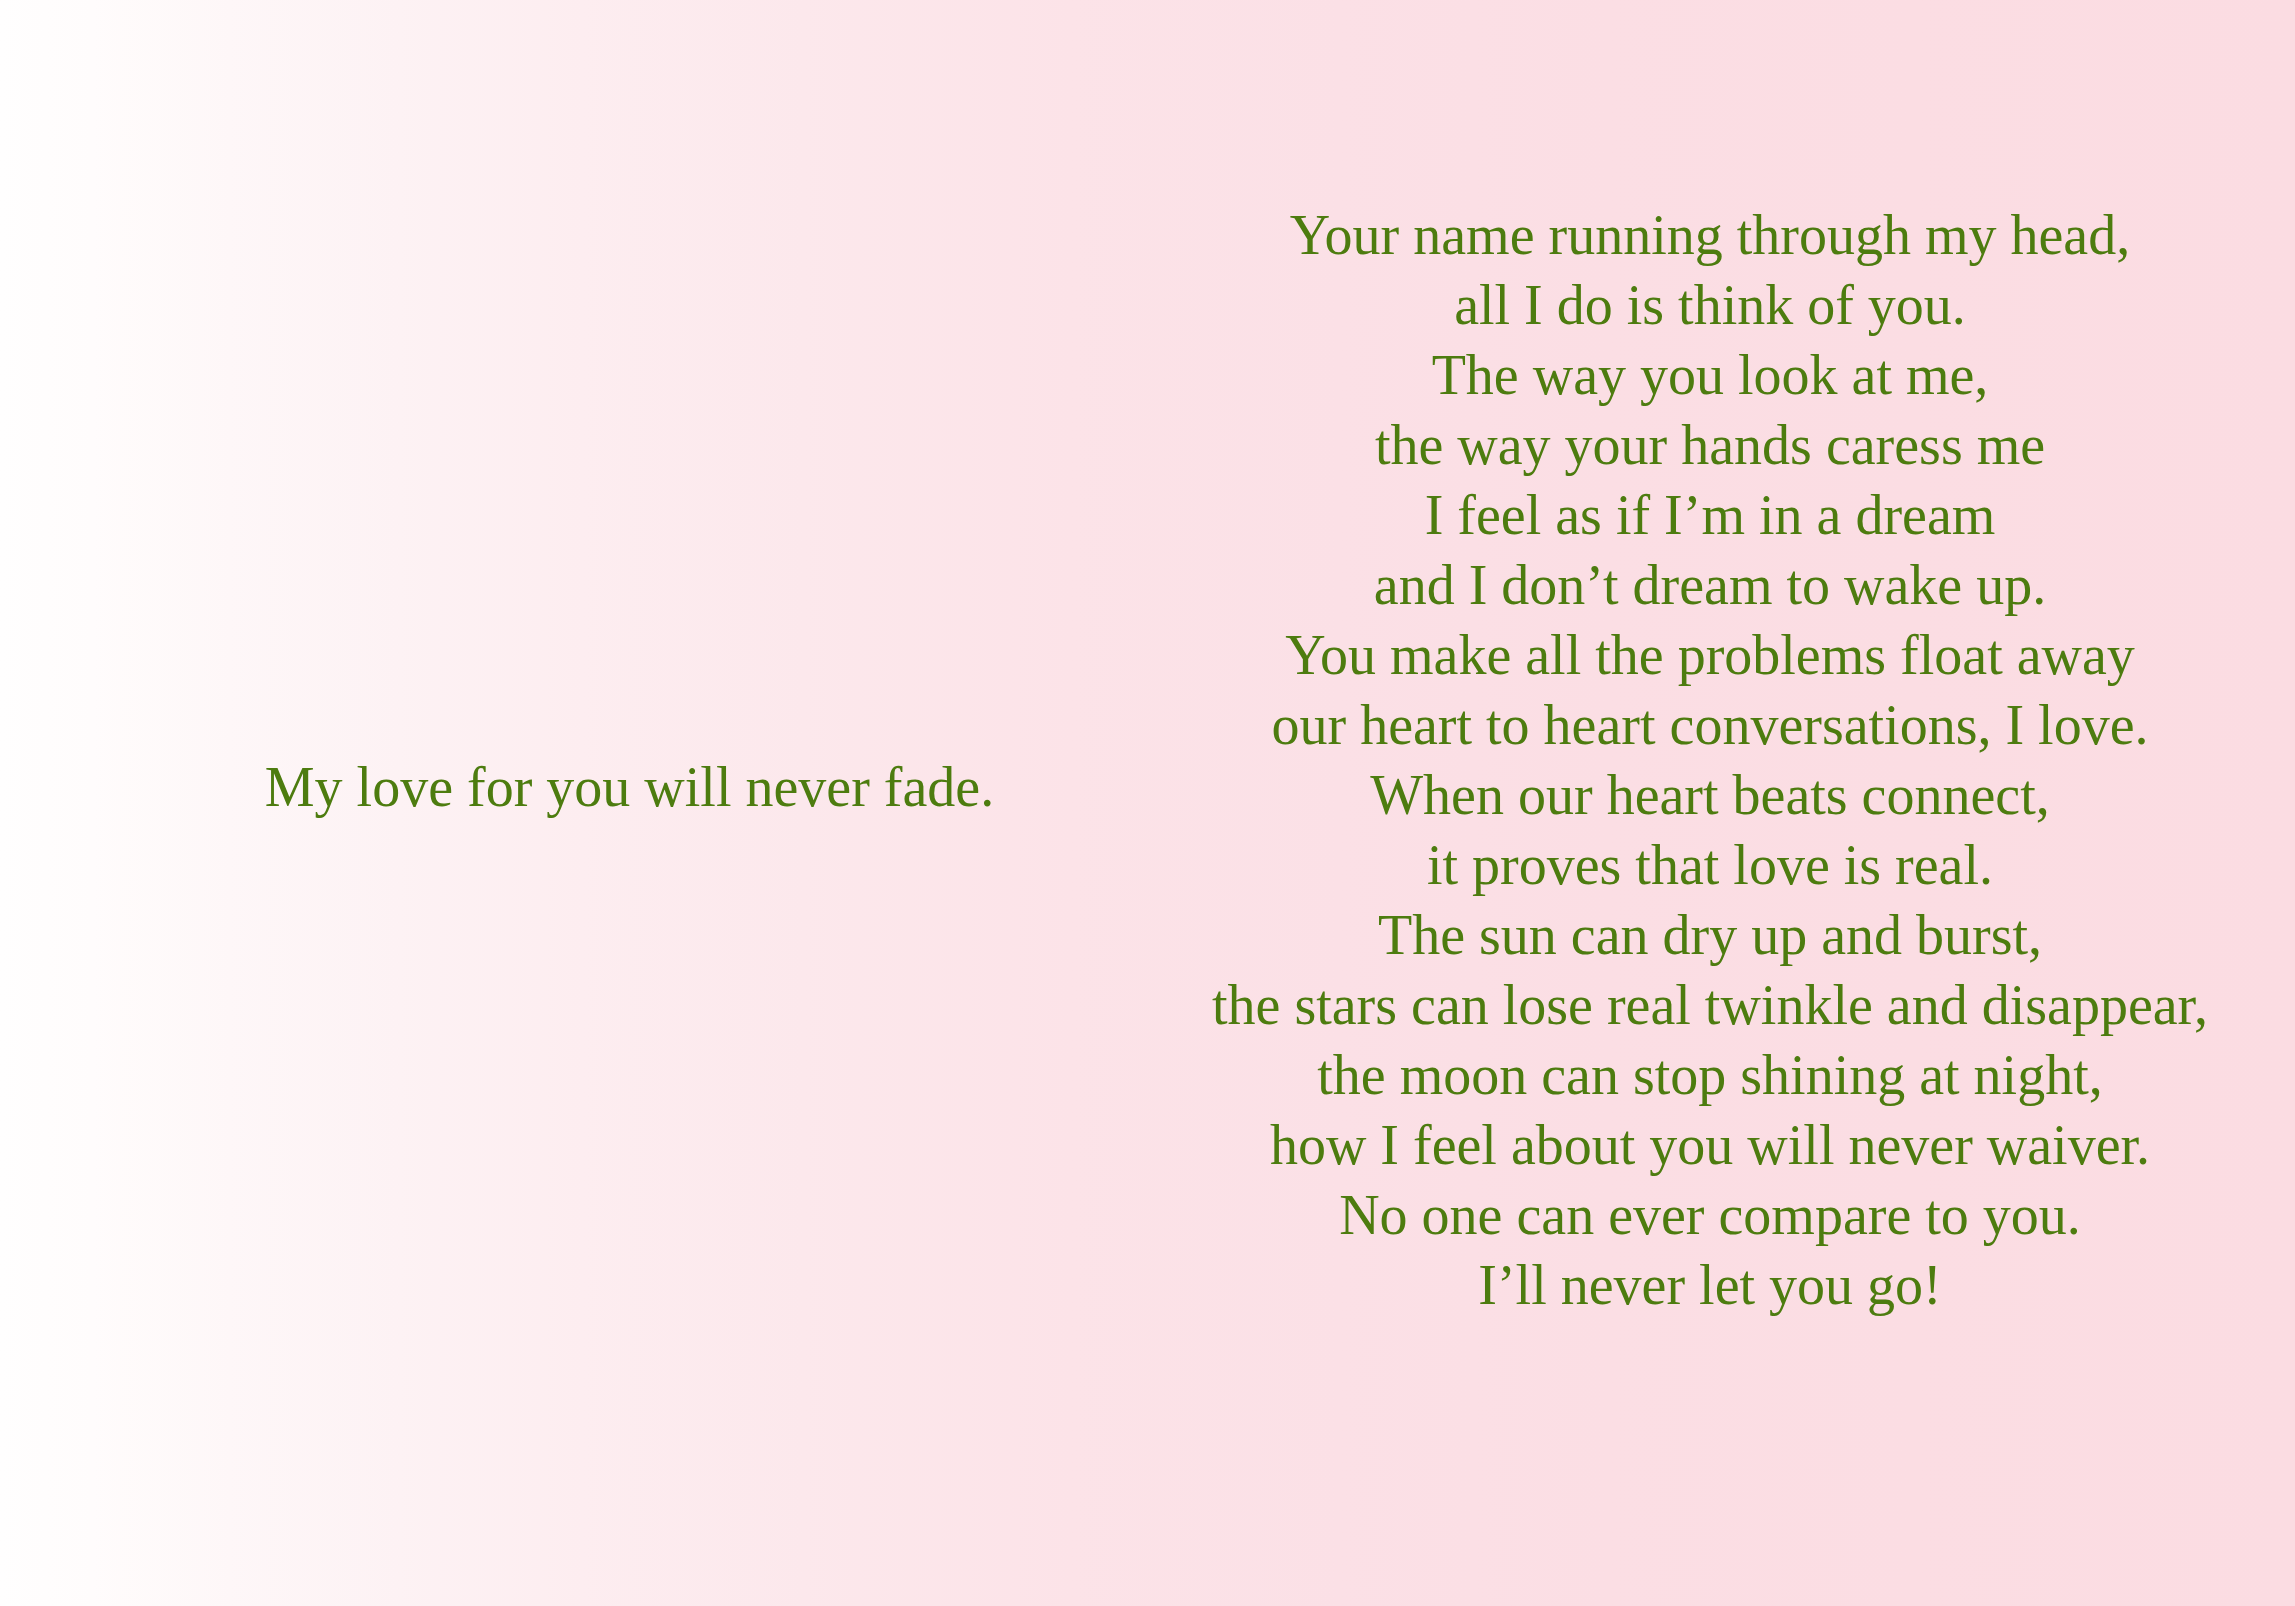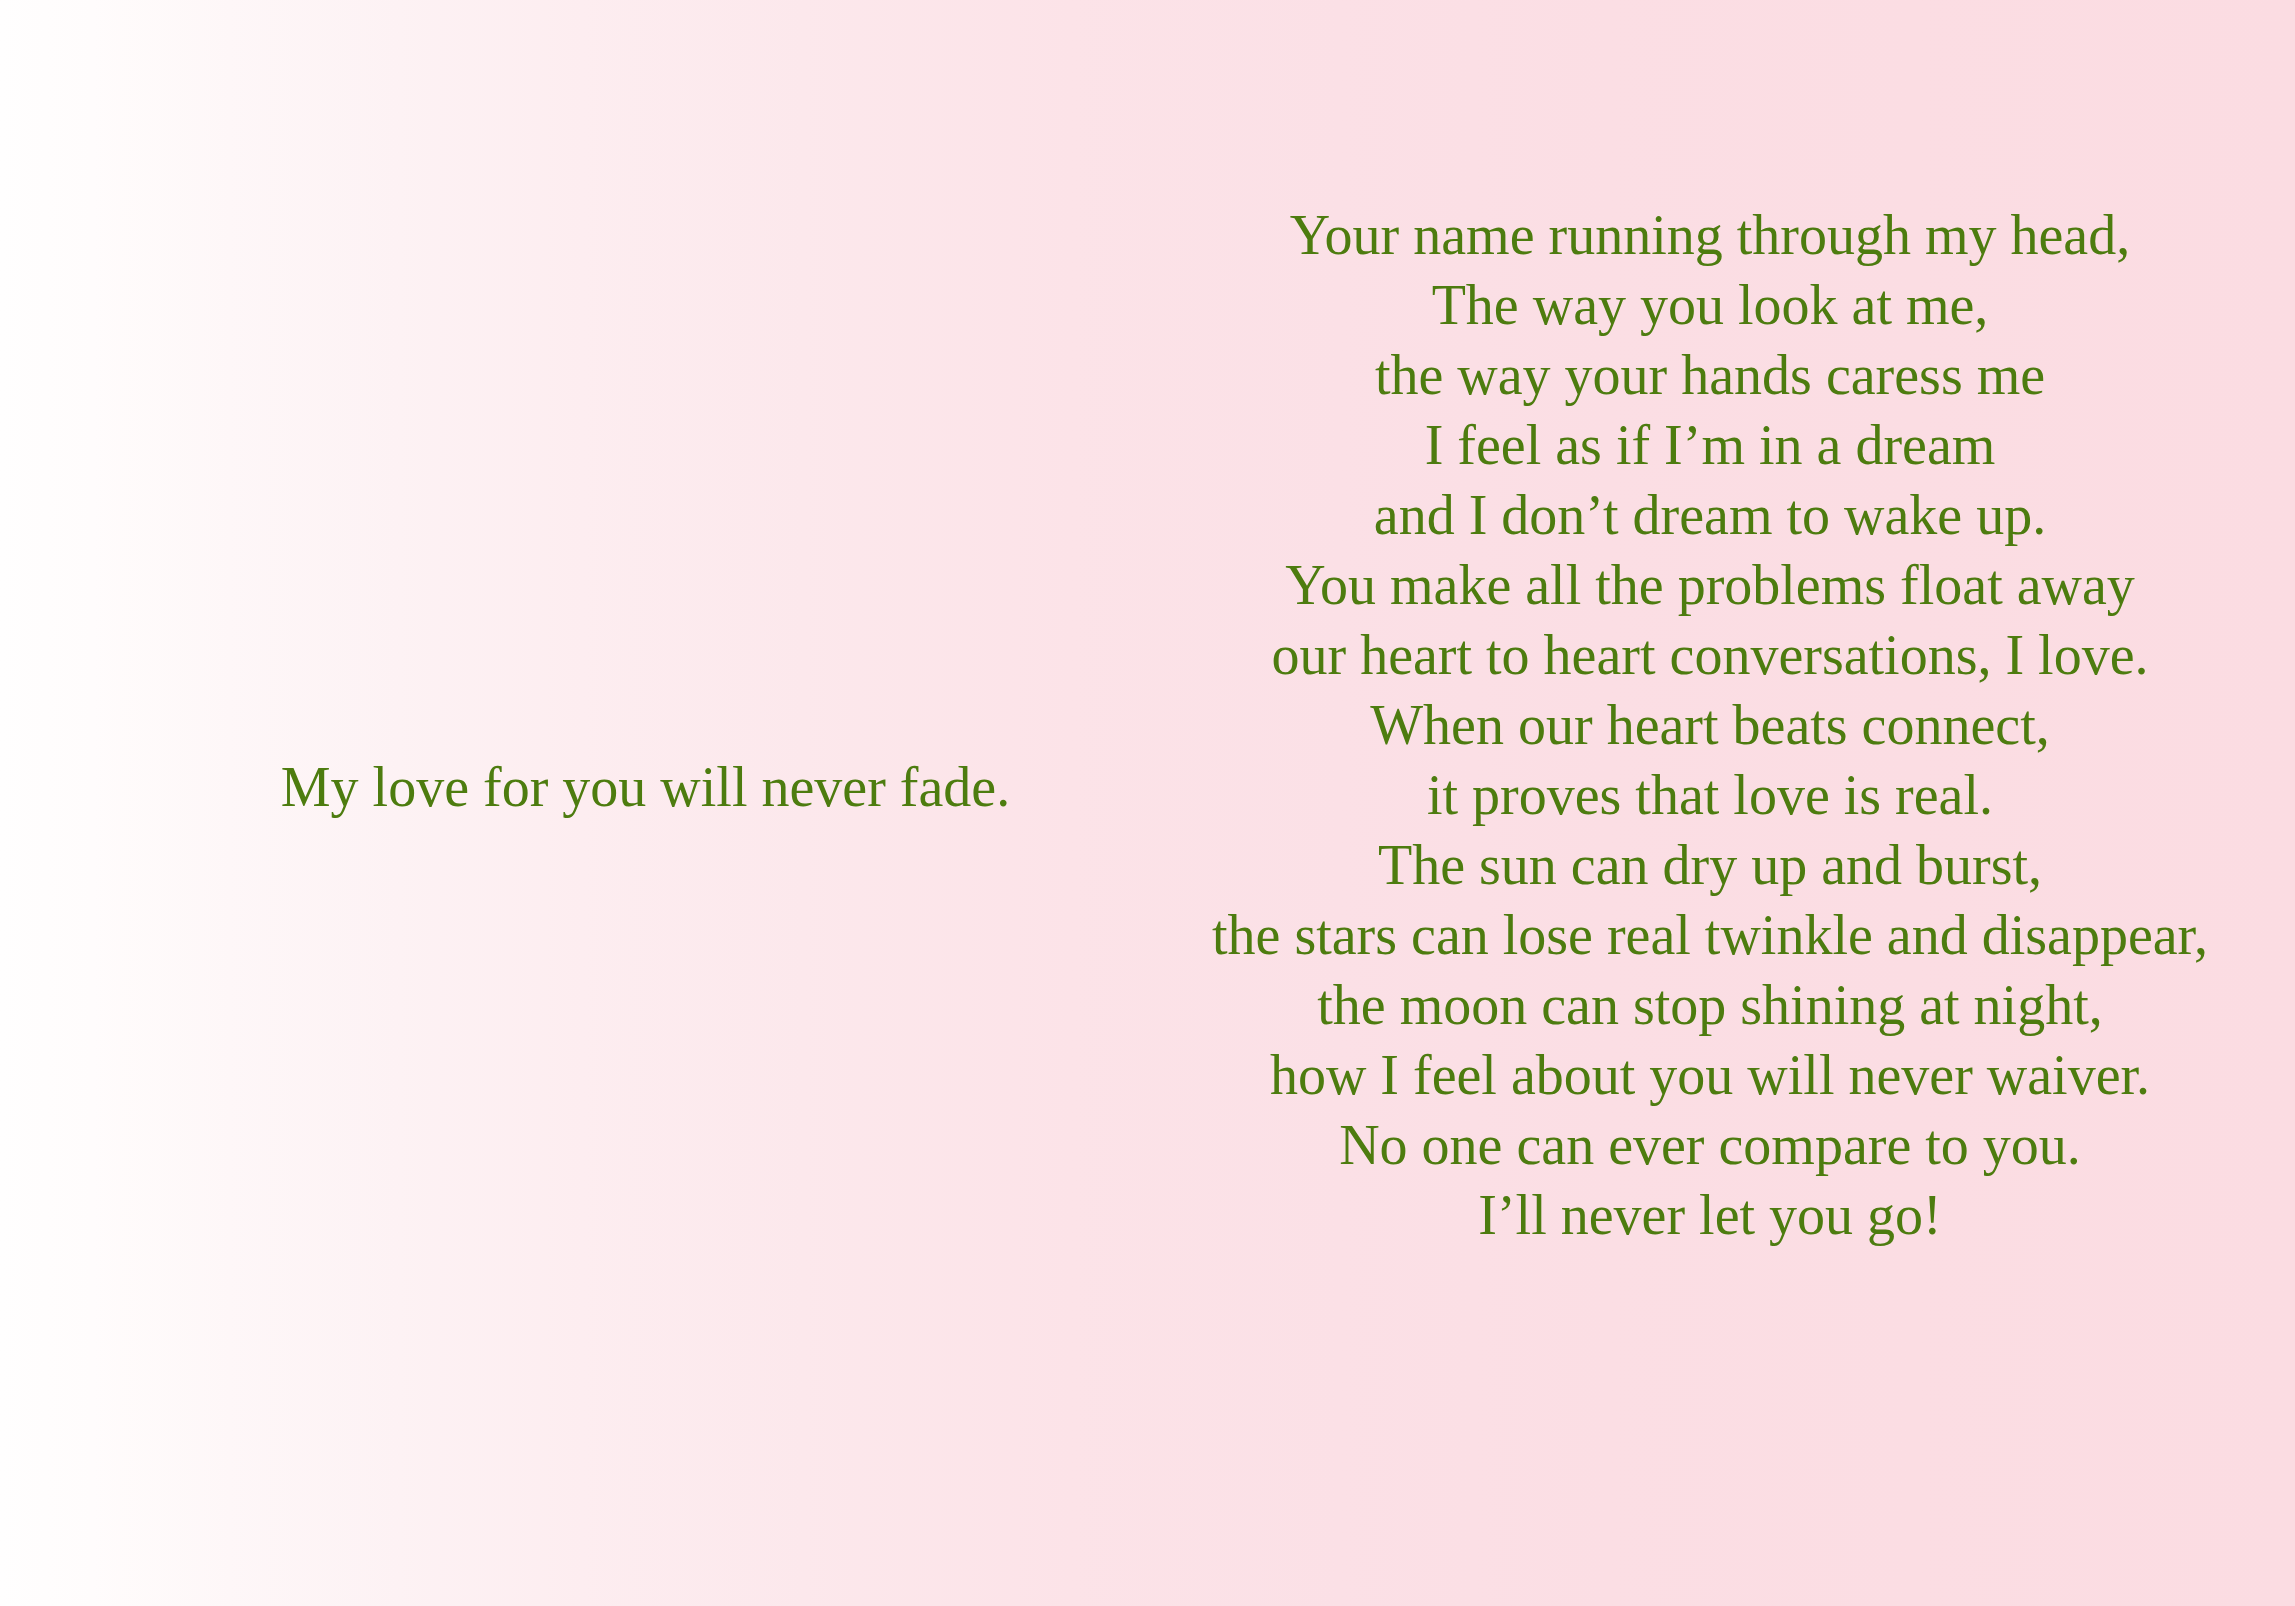--- a/index.html
+++ b/index.html
@@ -31,21 +31,20 @@
     font-weight: 400;
   }
   .left-message {
     position: absolute;
     left: 0px;
     top: 752px;
     width: 1259px;
     text-align: center;
     line-height: 70px;
     white-space: nowrap;
-    margin-left: 16px;
   }
   .poem {
     position: absolute;
     left: 1136px;
     top: 200px;
     width: 1148px;
     text-align: center;
     line-height: 70px;
   }
   .poem-line {
@@ -54,20 +53,21 @@
 </style>
 </head>
 <body>
 
 <div class="left-message card-text">
   <span>My love for you will never fade.</span>
 </div>
 
 <div class="poem card-text">
   <div class="poem-line">Your name running through my head,</div>
+  <div class="poem-line">all I do is think of you.</div>
   <div class="poem-line">The way you look at me,</div>
   <div class="poem-line">the way your hands caress me</div>
   <div class="poem-line">I feel as if I’m in a dream</div>
   <div class="poem-line">and I don’t dream to wake up.</div>
   <div class="poem-line">You make all the problems float away</div>
   <div class="poem-line">our heart to heart conversations, I love.</div>
   <div class="poem-line">When our heart beats connect,</div>
   <div class="poem-line">it proves that love is real.</div>
   <div class="poem-line">The sun can dry up and burst,</div>
   <div class="poem-line">the stars can lose real twinkle and disappear,</div>

